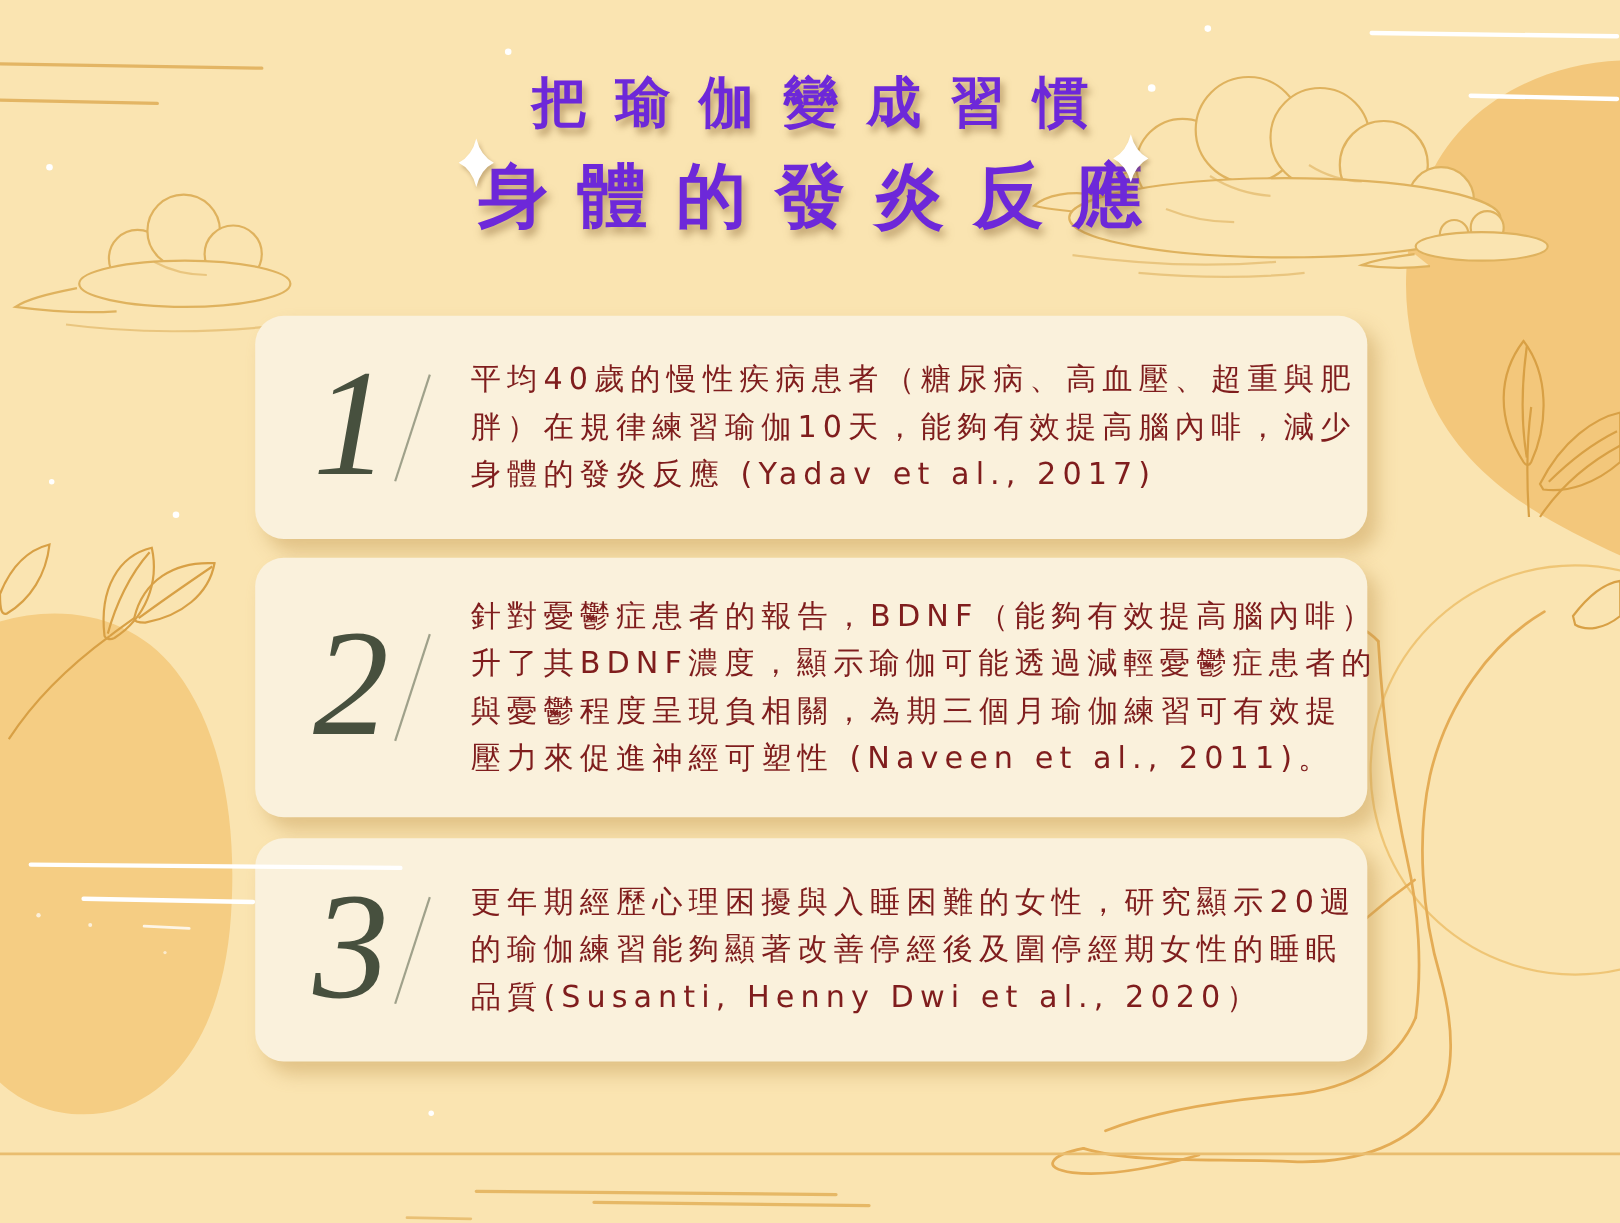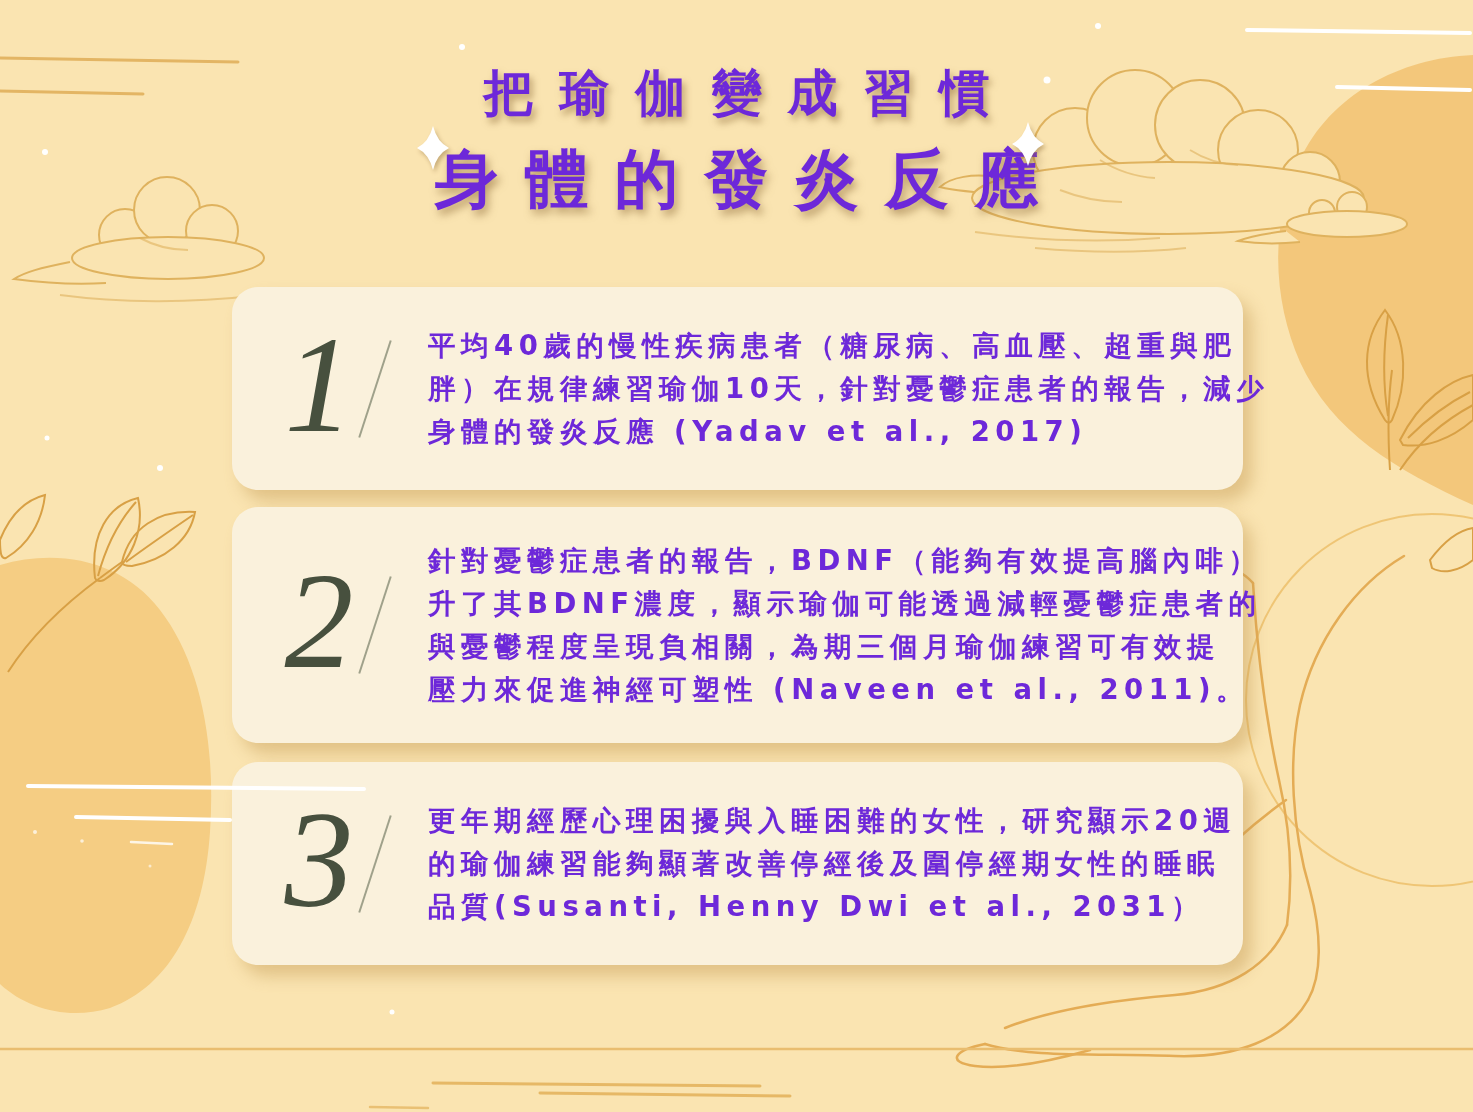--- a/index.html
+++ b/index.html
@@ -29,21 +29,21 @@
   .card2{top:507px;height:236px;}
   .card3{top:762px;height:203px;}
   .numwrap{width:196px;flex:0 0 196px;display:flex;align-items:center;justify-content:center;gap:20px;}
   .num{
     font-family:"Liberation Serif","DejaVu Serif",serif;font-style:italic;
     font-size:138px;line-height:1;color:#47503E;transform:translateY(-4px);
   }
   .slash{display:inline-block;height:102px;border-left:2px solid #80866F;opacity:.75;transform:rotate(18deg);}
   .textwrap{flex:1;padding-right:34px;}
   .tl{
-    font-size:27.5px;line-height:43px;font-weight:700;color:#6d28d9;letter-spacing:5.5px;white-space:nowrap;
+    font-size:27.5px;line-height:43px;font-weight:400;color:#7f1d1d;letter-spacing:5.5px;white-space:nowrap;
   }
 </style>
 </head>
 <body>
 
 <div class="canvas">
 
   <svg class="layer bg" width="1473" height="1112" viewBox="0 0 1473 1112" aria-hidden="true">
 
     <path d="M 1473,55 C 1400,58 1330,95 1300,160 C 1268,228 1274,302 1300,362 C 1332,432 1396,470 1473,505 Z" fill="#F3C77B"></path>
@@ -137,21 +137,21 @@
     <div class="t2">身體的發炎反應</div>
   </div>
 
   <div class="card card1">
     <div class="numwrap">
       <span class="num">1</span>
       <span class="slash"></span>
     </div>
     <div class="textwrap">
       <div class="tl">平均40歲的慢性疾病患者（糖尿病、高血壓、超重與肥</div>
-      <div class="tl">胖）在規律練習瑜伽10天，針對憂鬱症患者的報告，減少</div>
+      <div class="tl">胖）在規律練習瑜伽10天，能夠有效提高腦內啡，減少</div>
       <div class="tl">身體的發炎反應 (Yadav et al., 2017)</div>
     </div>
   </div>
 
   <div class="card card2">
     <div class="numwrap">
       <span class="num">2</span>
       <span class="slash"></span>
     </div>
     <div class="textwrap">
@@ -163,21 +163,21 @@
   </div>
 
   <div class="card card3">
     <div class="numwrap">
       <span class="num">3</span>
       <span class="slash"></span>
     </div>
     <div class="textwrap">
       <div class="tl">更年期經歷心理困擾與入睡困難的女性，研究顯示20週</div>
       <div class="tl">的瑜伽練習能夠顯著改善停經後及圍停經期女性的睡眠</div>
-      <div class="tl">品質(Susanti, Henny Dwi et al., 2031）</div>
+      <div class="tl">品質(Susanti, Henny Dwi et al., 2020）</div>
     </div>
   </div>
 
   <svg class="layer fg" width="1473" height="1112" viewBox="0 0 1473 1112" aria-hidden="true">
     <g stroke="#FFFFFF" stroke-width="4" stroke-linecap="round">
       <path d="M 1247,30 L 1470,33"></path>
       <path d="M 1337,87 L 1470,90"></path>
       <path d="M 28,786 L 364,789"></path>
       <path d="M 76,817 L 230,820"></path>
       <path d="M 131,842 L 172,844" stroke-width="2.5" opacity="0.8"></path>

